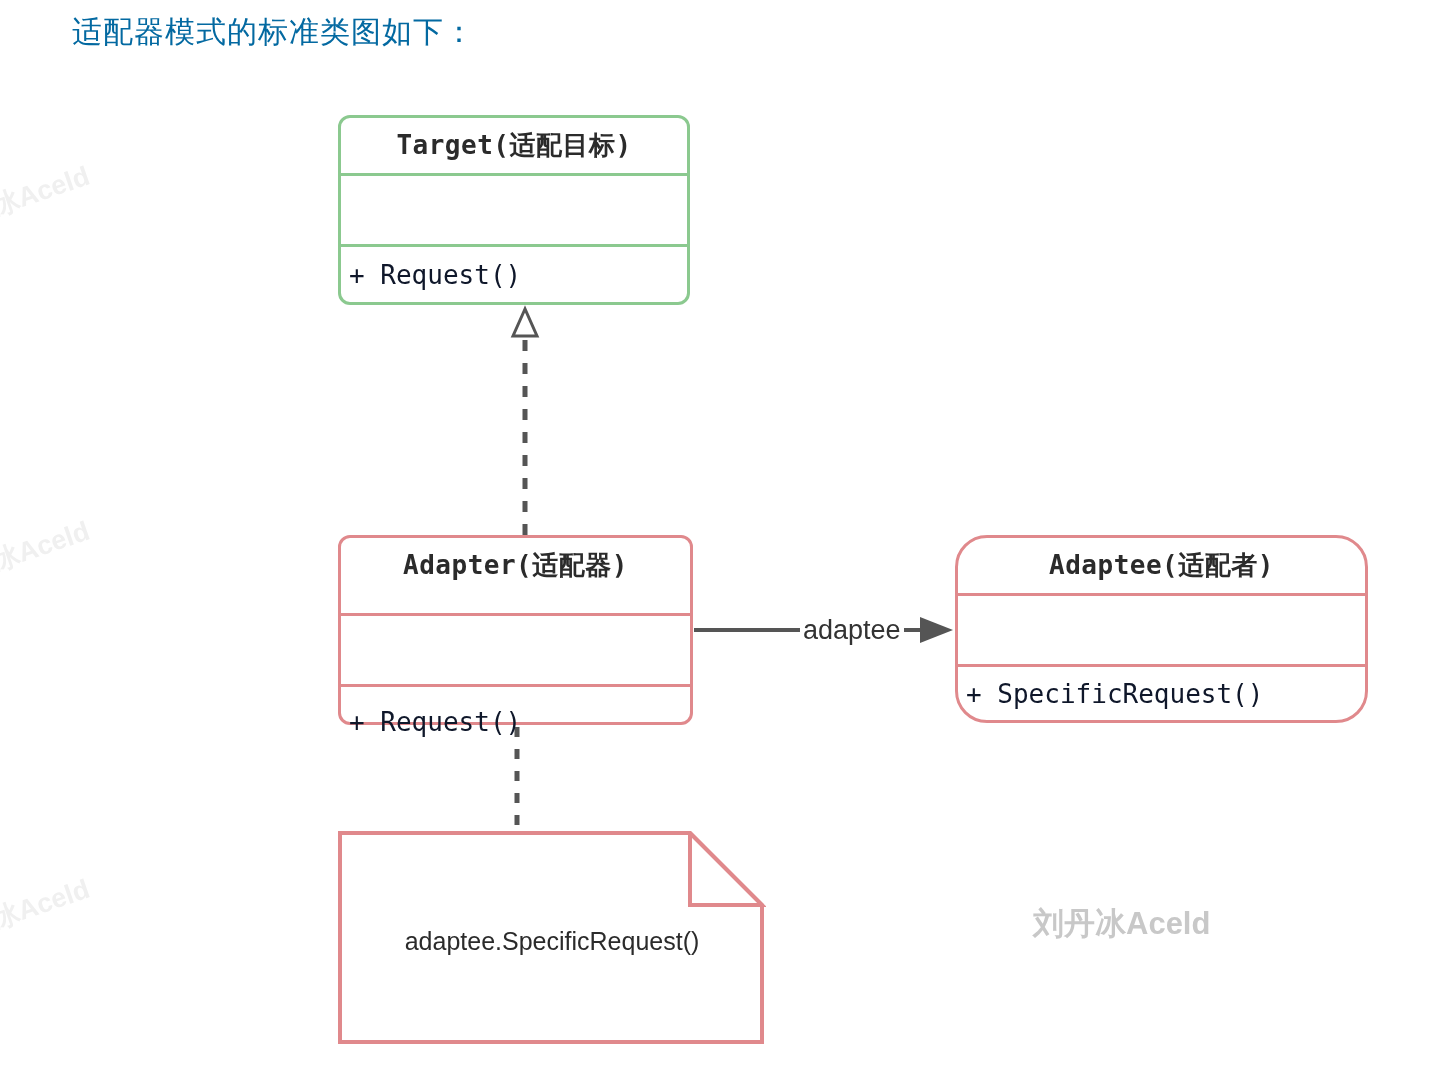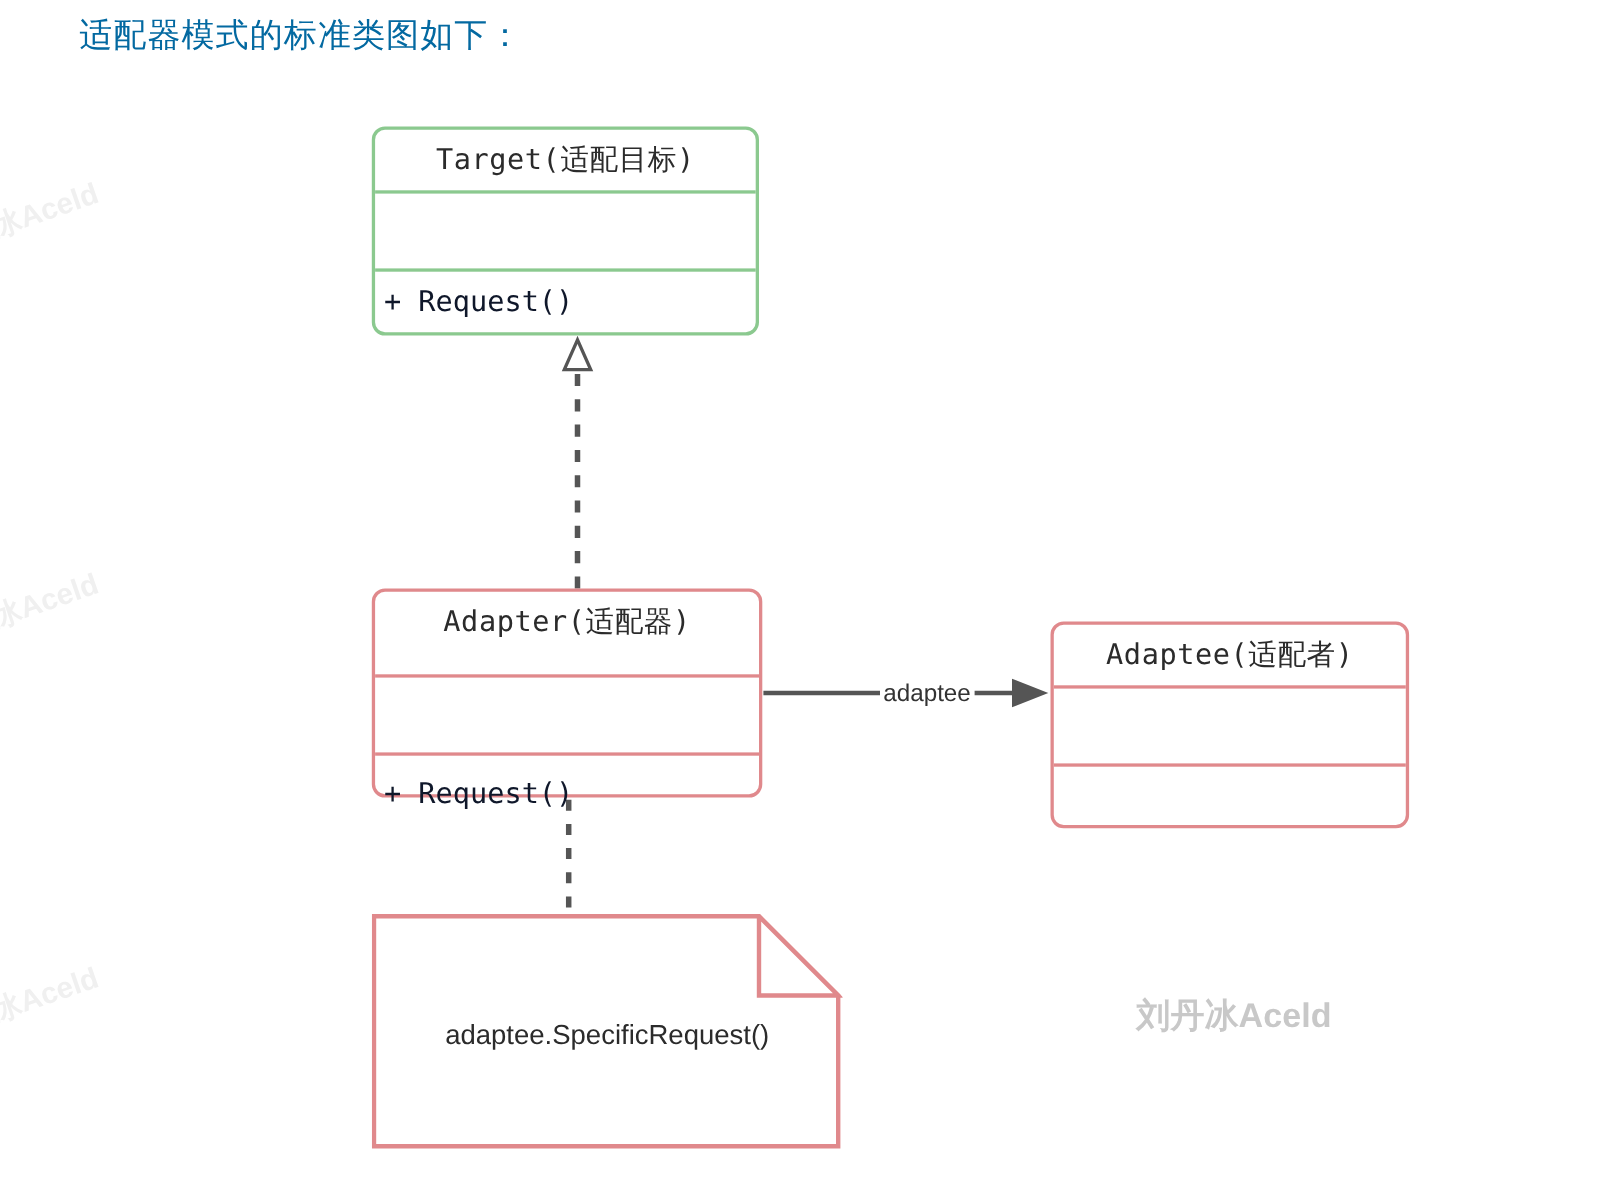--- a/index.html
+++ b/index.html
@@ -63,21 +63,21 @@
   }
   .uml-class.green { border: 3px solid #8bc98f; }
   .uml-class.red   { border: 3px solid #e0898c; }
   .uml-title {
     height: 55px;
     flex: 0 0 55px;
     display: flex;
     align-items: center;
     justify-content: center;
     font-family: "DejaVu Sans Mono", "Liberation Mono", monospace;
-    font-weight: normal;
+    font-weight: bold;
     font-size: 26px;
     color: #2b2b2b;
     letter-spacing: 0.5px;
   }
   .uml-attrs {
     flex: 0 0 68px;
     height: 68px;
   }
   .uml-class.green .uml-attrs { border-top: 3px solid #8bc98f; border-bottom: 3px solid #8bc98f; }
   .uml-class.red   .uml-attrs { border-top: 3px solid #e0898c; border-bottom: 3px solid #e0898c; }
@@ -89,21 +89,21 @@
     font-family: "DejaVu Sans Mono", "Liberation Mono", monospace;
     font-size: 26px;
     color: #0f172a;
     white-space: nowrap;
   }
   
   .assoc-label {
     position: absolute;
     left: 800px;
     top: 612px;
-    font-size: 22px;
+    font-size: 27px;
     color: #333333;
     background: #ffffff;
     padding: 0 3px;
     line-height: 36px;
   }
   
   .note {
     position: absolute;
     left: 338px;
     top: 831px;
@@ -152,23 +152,24 @@
     <div class="uml-attrs"></div>
     <div class="uml-methods">+ Request()</div>
   </div>
 
   <div class="uml-class red" style="left:338px; top:535px; width:355px; height:190px;gap:20px;">
     <div class="uml-title">Adapter(适配器)</div>
     <div class="uml-attrs"></div>
     <div class="uml-methods">+ Request()</div>
   </div>
 
-  <div class="uml-class red" style="left:955px; top:565px; width:326px; height:188px;">
+  <div class="uml-class red" style="left:955px; top:535px; width:413px; height:188px;border-radius:32px;">
     <div class="uml-title">Adaptee(适配者)</div>
     <div class="uml-attrs"></div>
+    <div class="uml-methods">+ SpecificRequest()</div>
   </div>
 
   <div class="assoc-label">adaptee</div>
 
   <div class="note">
     <svg class="note-outline" width="428" height="214" viewBox="0 0 428 214">
       <polygon points="2,2 352,2 424,74 424,211 2,211" fill="#ffffff" stroke="#e0898c" stroke-width="4" stroke-linejoin="miter"></polygon>
       <polygon points="352,2 352,74 424,74" fill="#ffffff" stroke="#e0898c" stroke-width="4" stroke-linejoin="miter"></polygon>
     </svg>
     <div class="note-text">adaptee.SpecificRequest()</div>

